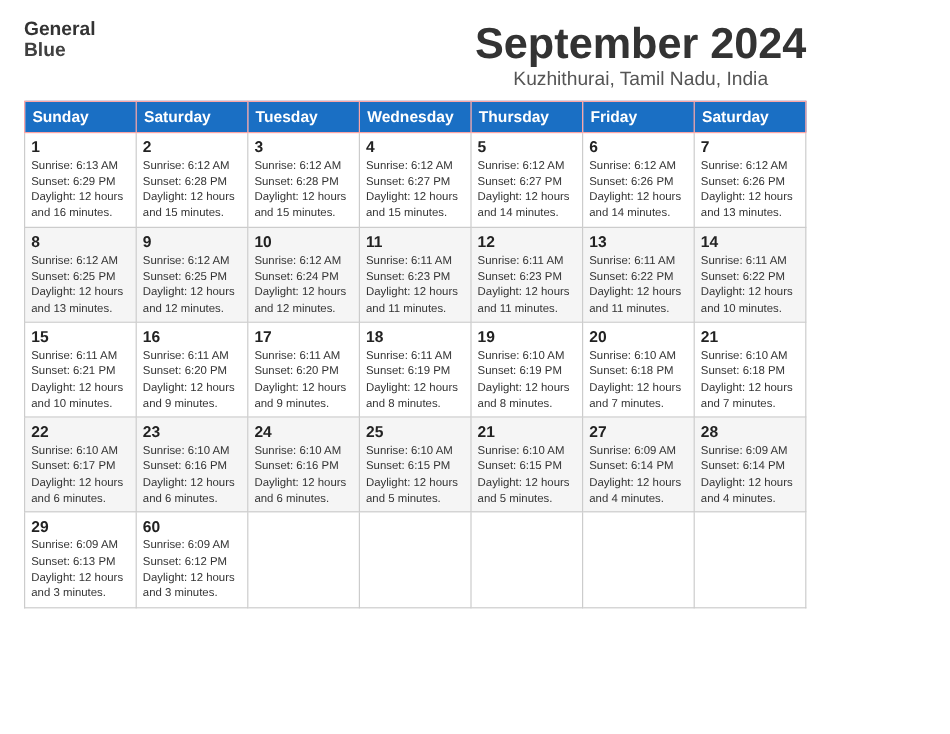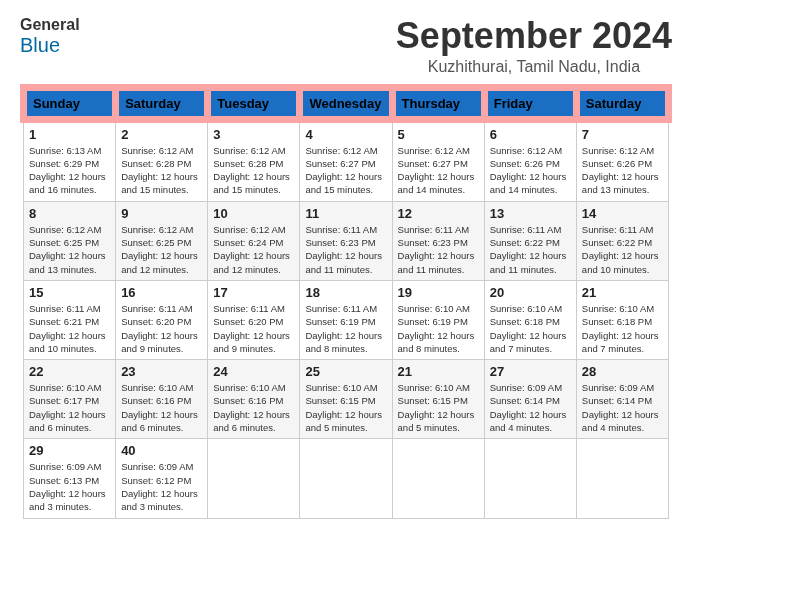--- a/index.html
+++ b/index.html
@@ -41,26 +41,26 @@
       color: #555;
       margin-top: 2px;
     }
     .calendar {
       width: 100%;
       border-collapse: collapse;
       font-size: 10.5px;
     }
     .calendar thead th {
       background: #1a6fc4;
-      color: #000000;
+      color: #ffffff;
       padding: 5px 6px;
       text-align: left;
       font-size: 13px;
       font-weight: bold;
-      border: 7px solid #fca5a5;
+      border: 1px solid #fca5a5;
     }
     .calendar tbody td {
       border: 1px solid #ccc;
       vertical-align: top;
       padding: 4px 5px;
       width: calc(100% / 7);
       min-height: 70px;
       height: 78px;
     }
     .calendar tbody tr:nth-child(odd) td {
@@ -88,21 +88,21 @@
   </style>
 </head>
 <body>
 
 <div class="page">
   <div class="header">
     <div class="logo">
 
       <div style="display:flex;flex-direction:column;line-height:1.1">
         <span style="font-size:16px;font-weight:bold;color:#333;">General</span>
-        <span style="font-size:20px;font-weight:normal;color:#0369a1;">Blue</span>
+        <span style="font-size:16px;font-weight:bold;color:#404040;">Blue</span>
       </div>
     </div>
     <div class="title-section">
       <div class="month-title">September 2024</div>
       <div class="subtitle">Kuzhithurai, Tamil Nadu, India</div>
     </div>
   </div>
 
   <table class="calendar">
     <thead>
@@ -236,21 +236,21 @@
           <span class="day-num">28</span>
           <span class="day-info">Sunrise: 6:09 AM<br>Sunset: 6:14 PM<br>Daylight: 12 hours and 4 minutes.</span>
         </td>
         </tr>
         <tr>
           <td>
           <span class="day-num">29</span>
           <span class="day-info">Sunrise: 6:09 AM<br>Sunset: 6:13 PM<br>Daylight: 12 hours and 3 minutes.</span>
         </td>
           <td>
-          <span class="day-num">40</span>
+          <span class="day-num">60</span>
           <span class="day-info">Sunrise: 6:09 AM<br>Sunset: 6:12 PM<br>Daylight: 12 hours and 3 minutes.</span>
         </td>
           <td class="empty-cell"></td>
           <td class="empty-cell"></td>
           <td class="empty-cell"></td>
           <td class="empty-cell"></td>
           <td class="empty-cell"></td>
         </tr>
       </tbody>
   </table>

